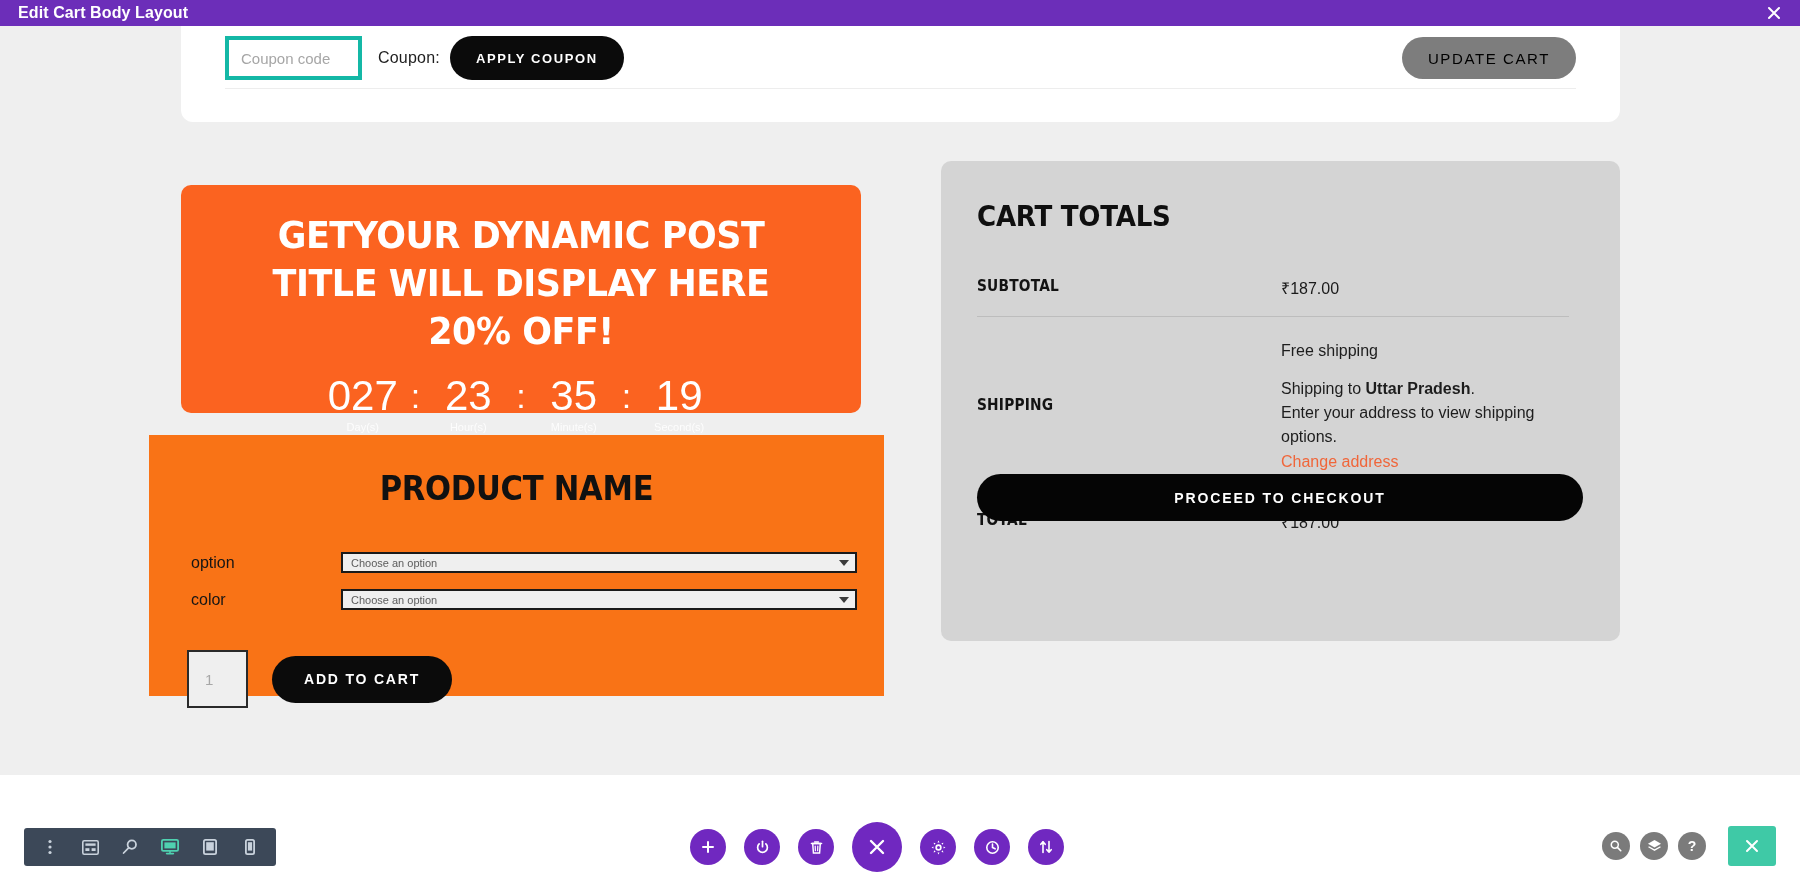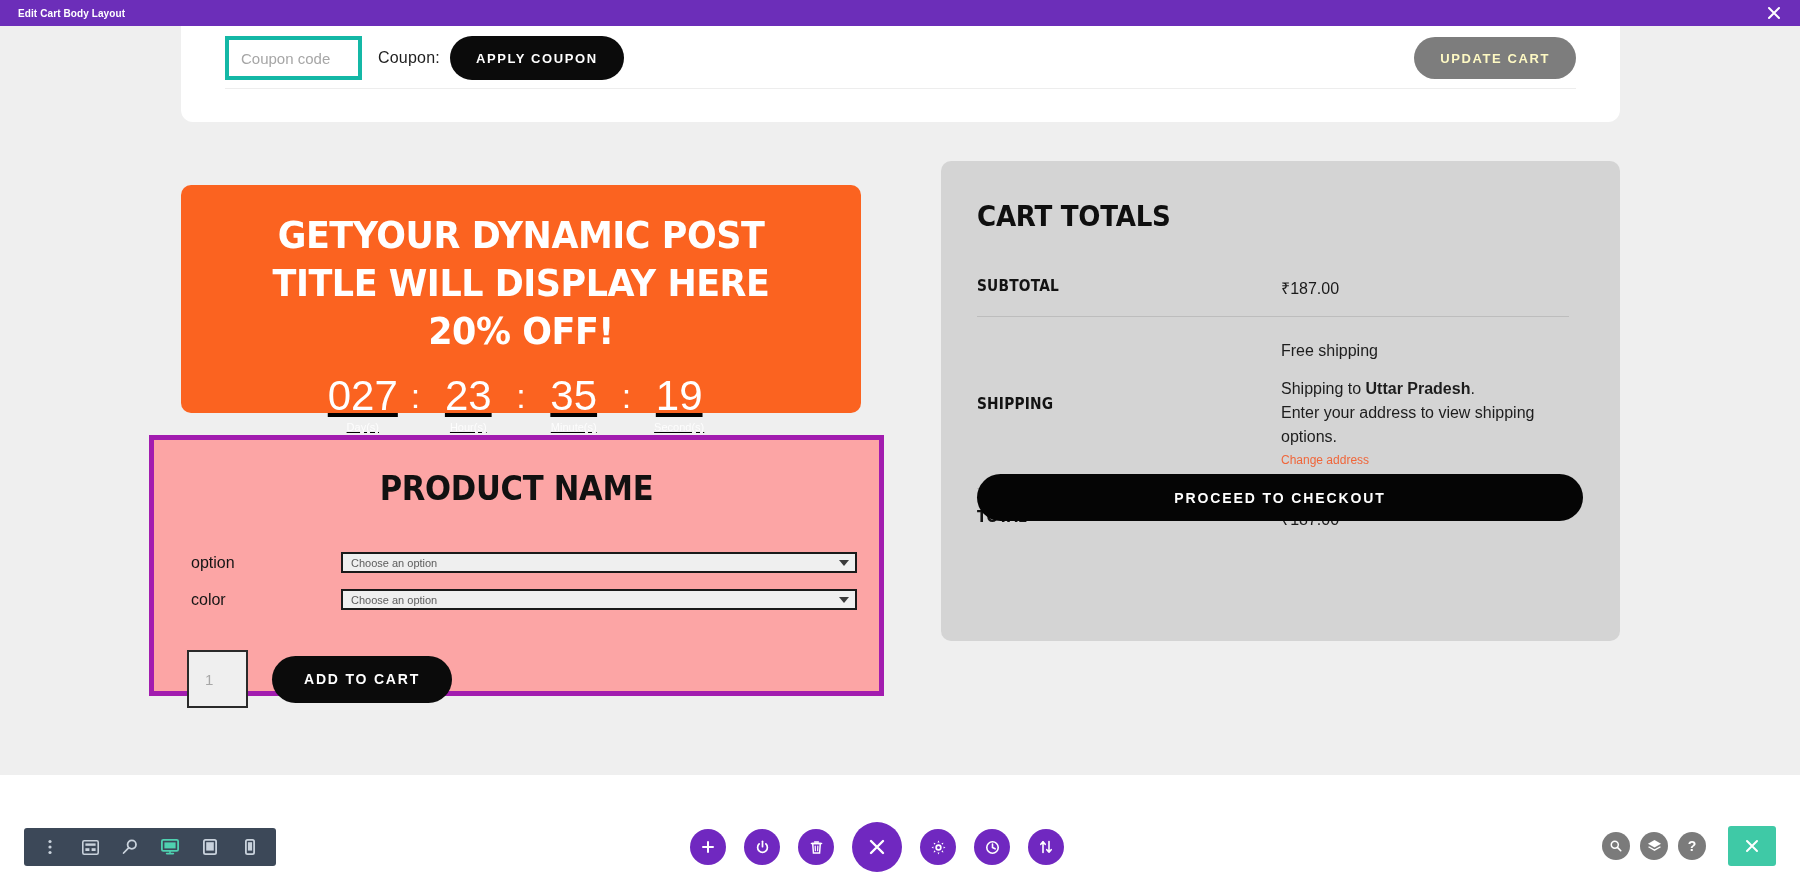--- a/index.html
+++ b/index.html
@@ -11,21 +11,21 @@
   }
   #root { position: relative; width: 1800px; height: 885px; }
 
   
   .editor-bar {
     position: absolute; left: 0; top: 0; width: 1800px; height: 26px;
     background: #6c2eb9; color: #ffffff;
     display: flex; align-items: center;
   }
   .editor-bar-title {
-    font-size: 10px; font-weight: 700; letter-spacing: .1px;
+    font-size: 16px; font-weight: 700; letter-spacing: .1px;
     margin-left: 18px;
   }
   .editor-bar-close {
     position: absolute; right: 16px; top: 50%; transform: translateY(-50%);
     width: 20px; height: 20px; display: flex; align-items: center; justify-content: center;
     cursor: pointer;
   }
   .editor-bar-close svg { display: block; }
 
   
@@ -61,24 +61,24 @@
     height: 44px; padding: 0 26px;
     background: #0b0b0b; color: #ffffff;
     border: none; border-radius: 24px;
     font-family: "Liberation Sans", sans-serif;
     font-size: 13px; font-weight: 700; letter-spacing: 1.6px;
     cursor: pointer;
   }
   .update-cart-btn {
     position: absolute; right: 0; top: 9px;
     height: 42px; padding: 0 26px;
-    background: #7d7d7d; color: #fef9c3;
+    background: #7d7d7d; color: #000000;
     border: none; border-radius: 24px;
     font-family: "Liberation Sans", sans-serif;
-    font-size: 13px; font-weight: 700; letter-spacing: 1.6px;
+    font-size: 15px; font-weight: 400; letter-spacing: 1.6px;
     cursor: pointer;
   }
   .coupon-divider {
     position: absolute; left: 44px; right: 44px; top: 62px;
     height: 1px; background: #ededed;
   }
 
   
   .left-col { position: absolute; left: 181px; top: 135px; width: 680px; }
 
@@ -92,36 +92,36 @@
     margin-top: 26px; width: 640px; text-align: center;
     color: #ffffff;
     font-family: "DejaVu Sans", sans-serif;
     font-weight: 700; font-size: 38px; line-height: 48px;
     letter-spacing: -.5px;
     transform: scaleX(0.92); transform-origin: center;
   }
   .countdown {
     margin-top: 18px; display: flex; align-items: flex-start; justify-content: center;
   }
-  .cd-unit { display: flex; flex-direction: column; align-items: center; min-width: 76px; text-decoration: underline; }
+  .cd-unit { display: flex; flex-direction: column; align-items: center; min-width: 76px; }
   .cd-value {
     color: #ffffff; font-size: 42px; font-weight: 400; line-height: 46px;
     font-family: "Liberation Sans", sans-serif;
   }
   .cd-label { color: #fdfdfd; font-size: 11px; margin-top: 2px; }
   .cd-sep {
     color: #ffffff; font-size: 34px; line-height: 46px;
     margin: 0 10px; font-family: "Liberation Sans", sans-serif;
   }
 
   
   .product-card {
     position: absolute; left: -32px; top: 274px; width: 735px; height: 261px;
-    background: #fca5a5;
-    border: 5px solid #a21caf;
+    background: #f97316;
+    border: 5px solid #f97316;
   }
   .product-title {
     margin-top: 28px; text-align: center; width: 100%;
     font-family: "DejaVu Sans", sans-serif;
     font-weight: 700; font-size: 34px; color: #111111;
     letter-spacing: -.3px;
     transform: scaleX(0.9);
   }
   .attr-row {
     position: absolute; display: flex; align-items: center;
@@ -185,21 +185,21 @@
     font-weight: 700; font-size: 15px; color: #131313;
     letter-spacing: .2px; transform: scaleX(0.92); transform-origin: left;
   }
   .t-val { font-size: 16px; color: #1a1a1a; }
   .t-sep { height: 1px; background: #bdbdbd; }
   .ship-line { font-size: 16px; color: #1d1d1d; line-height: 24px; }
   .ship-line.first { margin-bottom: 14px; }
   .ship-line b { font-weight: 700; }
   .change-address {
     display: inline-block; margin-top: 4px;
-    font-size: 12px; color: #f0663a; text-decoration: none; cursor: pointer;
+    font-size: 16px; color: #f0663a; text-decoration: none; cursor: pointer;
   }
   .shipping-key { align-self: center; }
   .checkout-btn {
     position: absolute; left: 36px; top: 313px; width: 606px; height: 47px;
     background: #050505; color: #ffffff; border: none; border-radius: 26px;
     font-family: "Liberation Sans", sans-serif;
     font-size: 14px; font-weight: 700; letter-spacing: 1.9px;
     cursor: pointer;
   }
 

